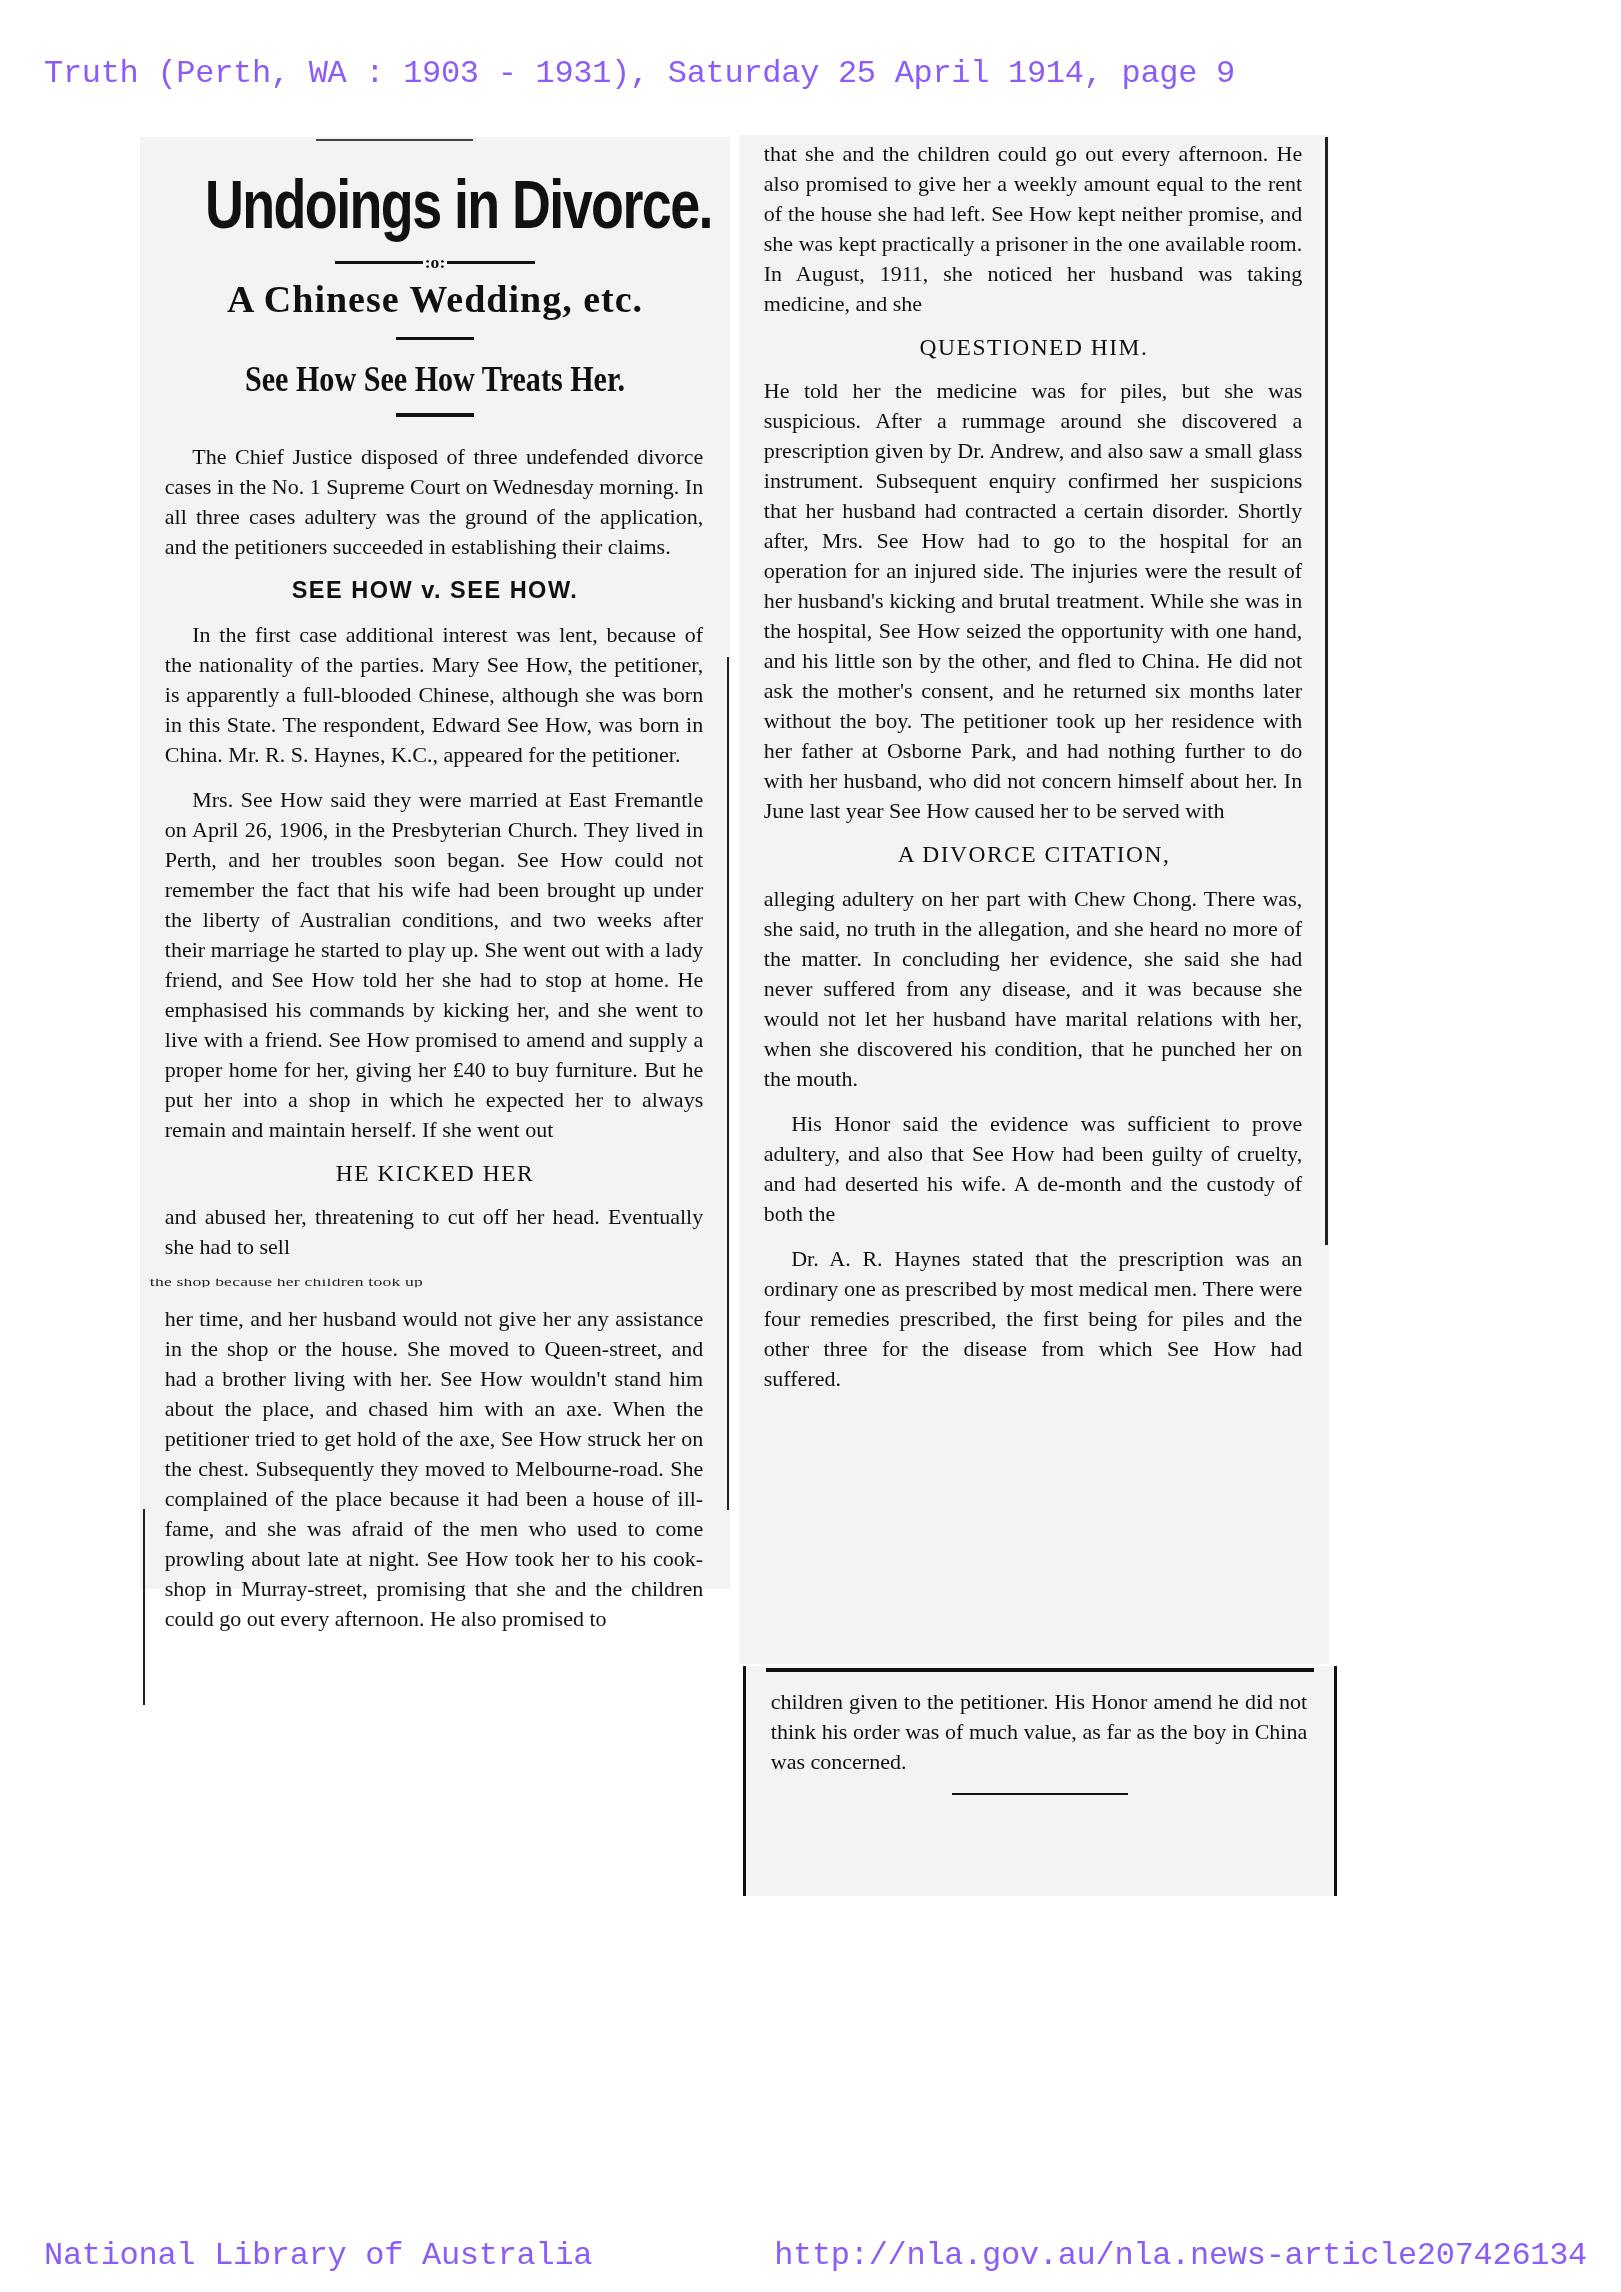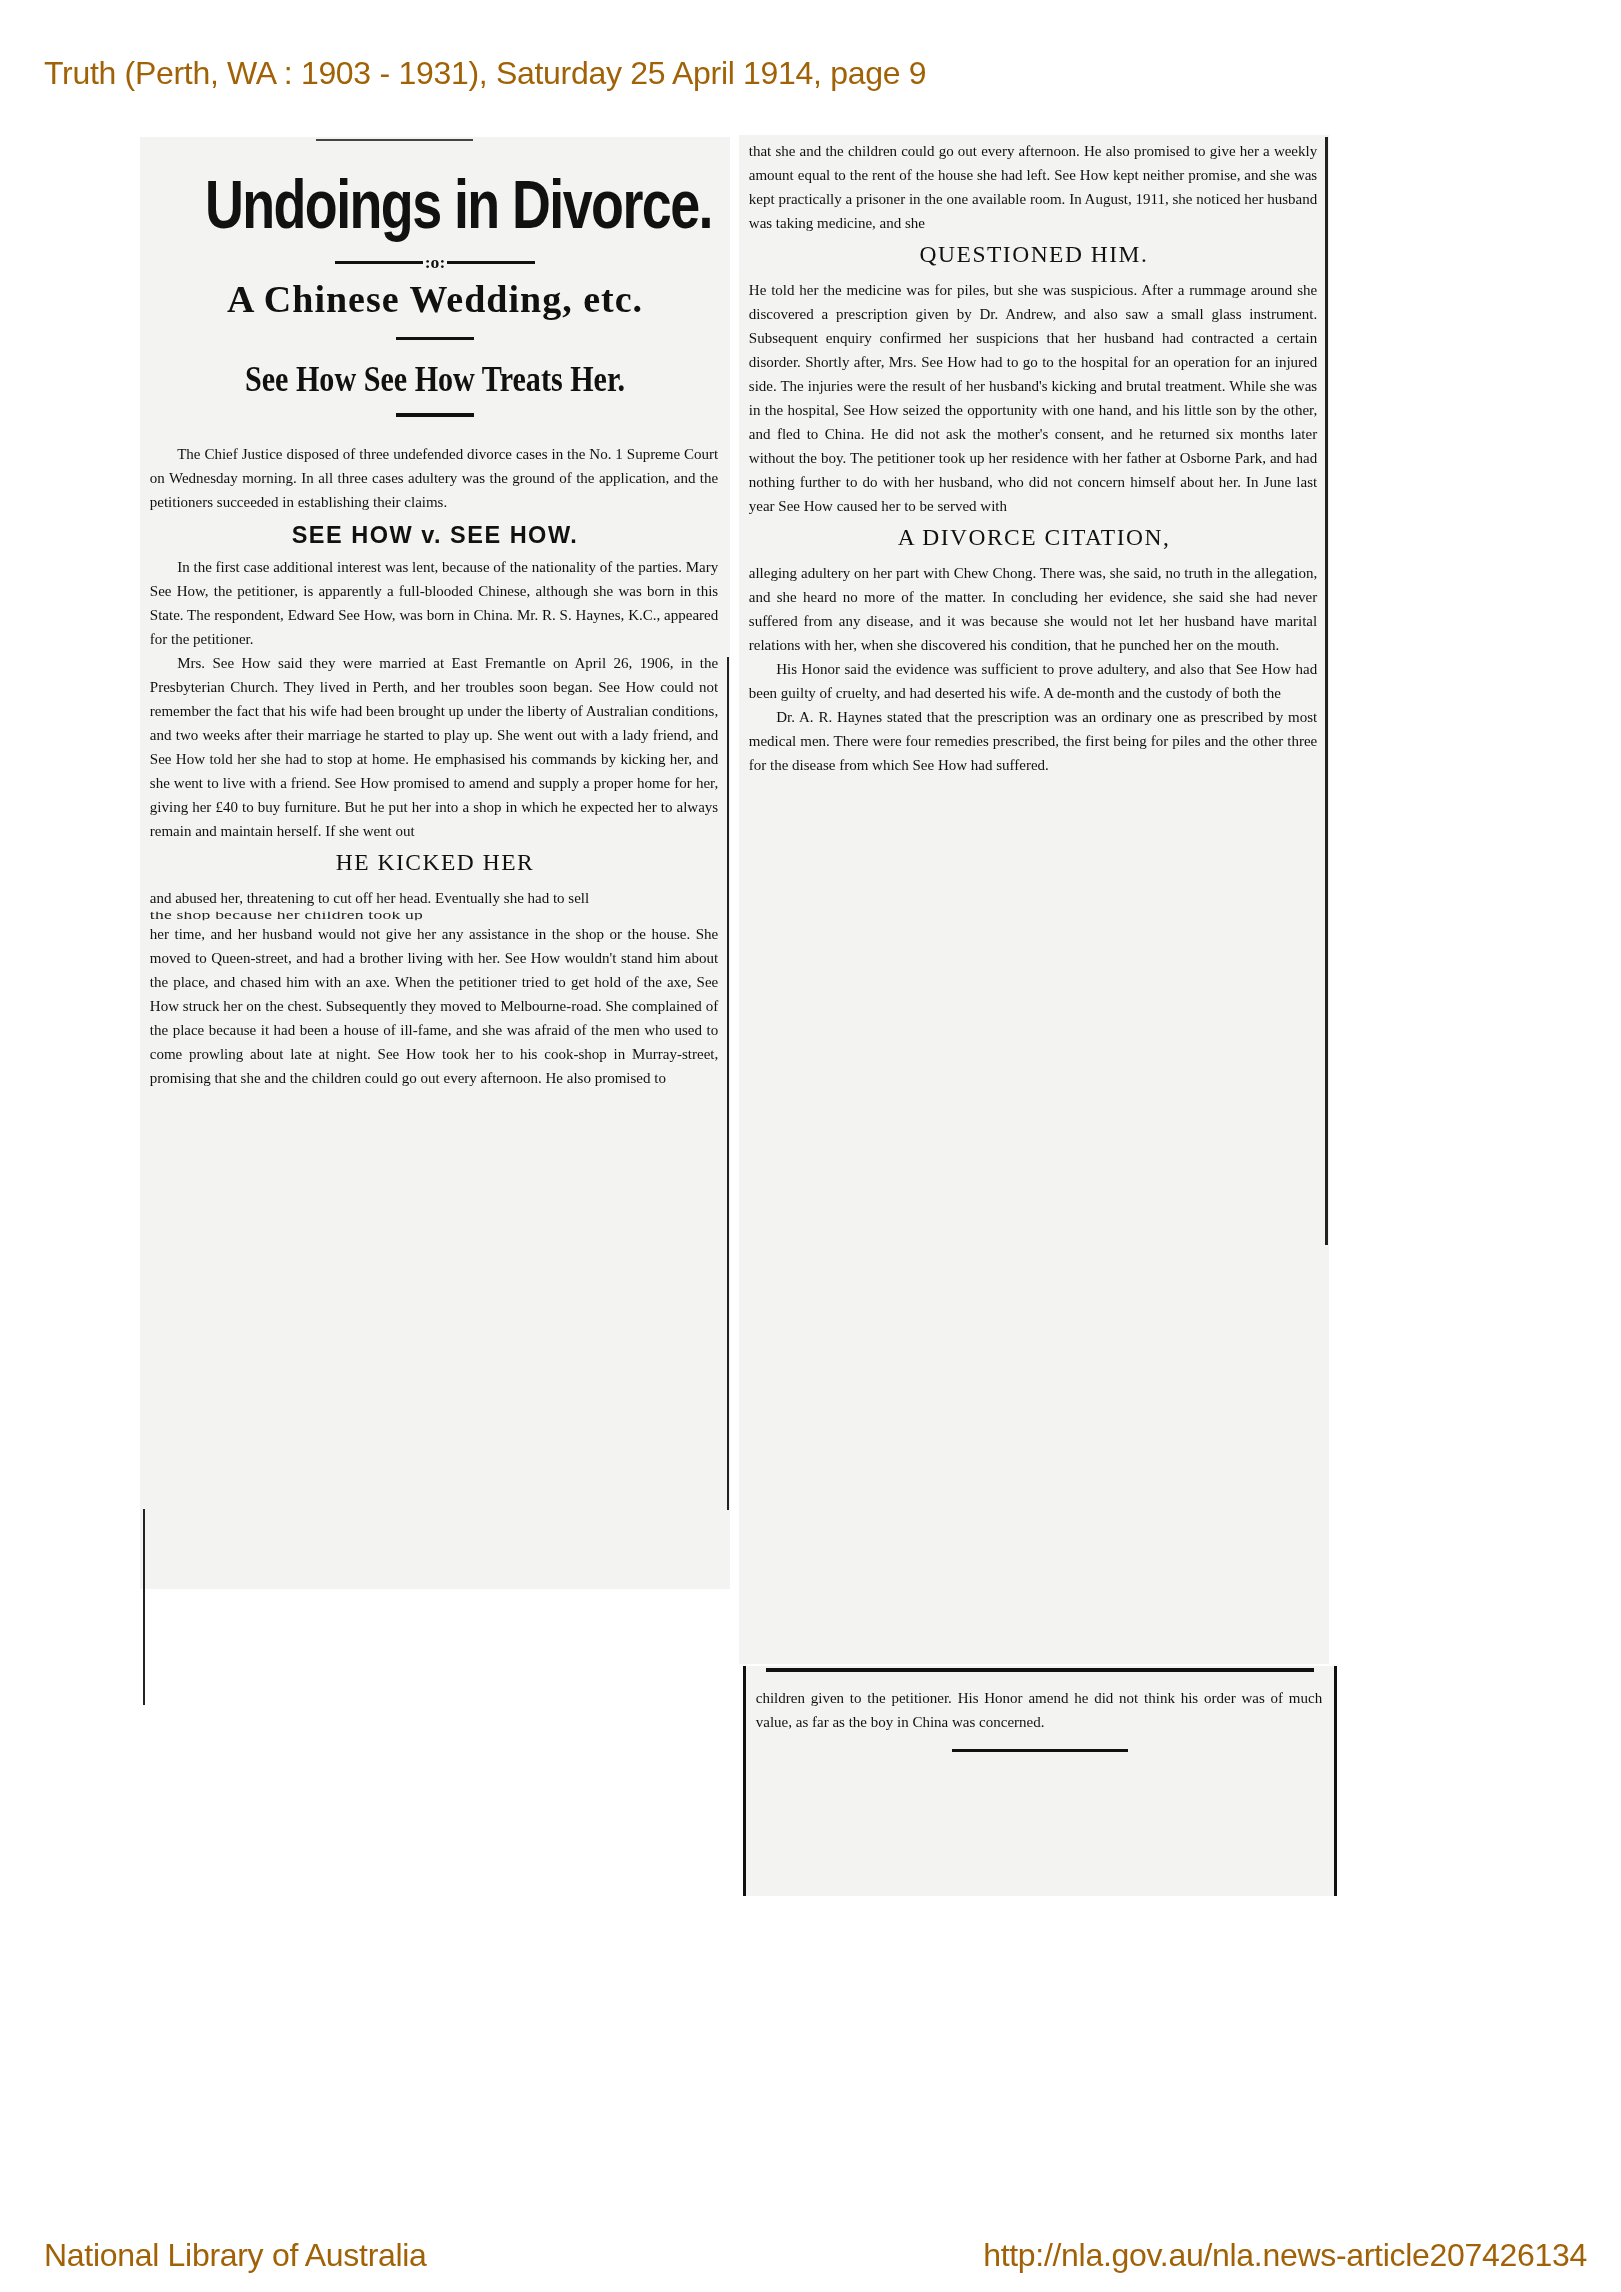--- a/index.html
+++ b/index.html
@@ -1,28 +1,28 @@
 <!DOCTYPE html>
 <html><head>
 <meta charset="utf-8">
 <style>
   html, body { margin: 0; padding: 0; background: #ffffff; }
   body { width: 1621px; height: 2293px; position: relative; overflow: hidden; }
-  .sans { font-family: Liberation Sans, sans-serif; color: #a16207; }
+  .sans { font-family: Liberation Mono, monospace; color: #8b5cf6; }
   .page-header { position: absolute; left: 44px; top: 55px; font-size: 32px; letter-spacing: -0.3px; }
   .footer-left { position: absolute; left: 44px; top: 2237px; font-size: 32px; letter-spacing: -0.3px; }
   .footer-right { position: absolute; right: 34px; top: 2237px; font-size: 32px; letter-spacing: -0.3px; }
 
   .clip { position: absolute; background: #f3f3f1; font-family: "Liberation Serif", "DejaVu Serif", serif; color: #111; }
   .col { position: absolute; }
   .col-left { left: 140px; top: 137px; width: 590px; height: 1452px; }
   .col-right { left: 739px; top: 135px; width: 590px; height: 1529px; }
   .col-right-box { left: 743px; top: 1666px; width: 588px; height: 230px; border-left: 3.9px solid #111; border-right: 3.9px solid #111; }
 
-  .p { font-size: 15px; line-height: 24px; text-align: justify; margin: 0; padding: 0 11.8px 0 9.8px; text-align-last: left; }
+  .p { font-size: 22px; line-height: 30px; text-align: justify; margin: 15px; padding: 0 11.8px 0 9.8px; text-align-last: left; }
   .p.indent { text-indent: 27.4px; }
 
   .head-main { font-family: "Liberation Sans", "DejaVu Sans", sans-serif; font-weight: bold; font-size: 69px; line-height: 88px; text-align: center; letter-spacing: -2px; transform: scaleX(0.78); transform-origin: center; margin-top: 23.5px; white-space: nowrap; }
   .head-orn { text-align: center; margin: 3.9px 0 5.9px; height: 19.6px; position: relative; }
   .head-orn .line { display: inline-block; width: 88px; height: 2.9px; background: #111; vertical-align: middle; }
   .head-orn .dots { display: inline-block; font-size: 17.6px; font-weight: bold; vertical-align: middle; margin: 0 2px; }
   .head-sub { font-family: "Liberation Serif", "DejaVu Serif", serif; font-weight: bold; font-size: 38px; text-align: center; line-height: 43px; letter-spacing: 1px; }
   .rule-short { width: 78px; height: 3.9px; background: #111; margin: 15.7px auto 17.6px; }
   .head-sub2 { font-family: "Liberation Serif", "DejaVu Serif", serif; font-weight: bold; font-size: 35px; text-align: center; line-height: 43px; transform: scaleX(0.86); white-space: nowrap; }
   .rule-short2 { width: 78px; height: 3.9px; background: #111; margin: 11.8px auto 25.5px; }

